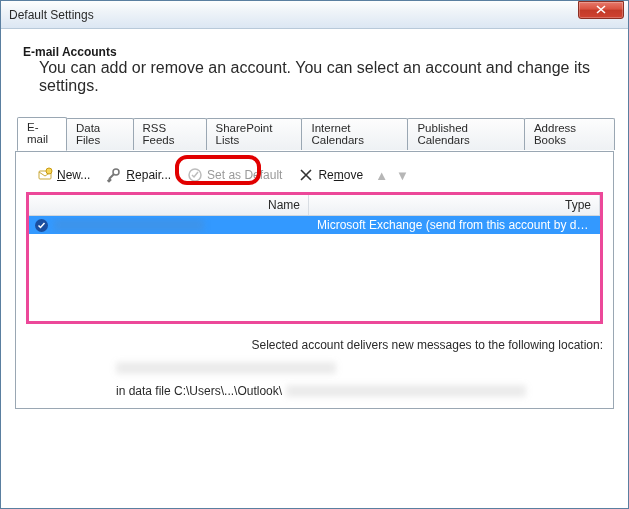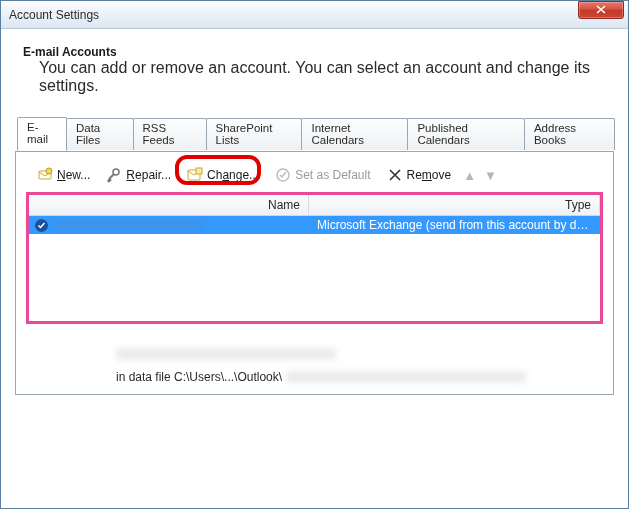--- a/index.html
+++ b/index.html
@@ -199,21 +199,21 @@
     box-shadow: 0 0 0 1px #e8f0f8 inset;
   }
   .arrow-dis { color:#b6b6b6; font-size:13px; padding:0 3px;}
 </style>
 </head>
 <body>
 
 <div class="window">
 
   <div class="titlebar">
-    <span class="title">Account Settings</span>
+    <span class="title">Default Settings</span>
     <div class="close-btn">
       <svg width="10" height="9" viewBox="0 0 10 9">
           <path d="M1 1 L9 8 M9 1 L1 8" stroke="#fff" stroke-width="1.6"></path>
         </svg>
     </div>
   </div>
 
   <div class="content">
     <div class="heading">E-mail Accounts</div>
     <div class="subtext">You can add or remove an account. You can select an account and change its settings.</div>
@@ -243,30 +243,20 @@
         <span class="tbtn">
           <span class="ic">
             <svg width="16" height="16" viewBox="0 0 16 16">
                 <path d="M3 12 L8 7" stroke="#777" stroke-width="2"></path>
                 <circle cx="10" cy="5" r="3" fill="none" stroke="#777" stroke-width="1.5"></circle>
                 <rect x="1" y="12" width="4" height="3" fill="#777" transform="rotate(-45 3 13)"></rect>
               </svg>
           </span>
           <span><span class="ul">R</span>epair...</span>
         </span>
-        <span class="tbtn">
-          <span class="ic">
-            <svg width="16" height="16" viewBox="0 0 16 16">
-                <rect x="1" y="3" width="12" height="10" rx="1" fill="#fff" stroke="#caa93a"></rect>
-                <path d="M1 4 L7 8 L13 4" stroke="#caa93a" fill="none"></path>
-                <rect x="9" y="1" width="6" height="6" fill="#fbe9a4" stroke="#caa93a"></rect>
-              </svg>
-          </span>
-          <span>Ch<span class="ul">a</span>nge...</span>
-        </span>
         <span class="tbtn disabled">
           <span class="ic">
             <svg width="16" height="16" viewBox="0 0 16 16">
                 <circle cx="8" cy="8" r="6" fill="none" stroke="#bdbdbd" stroke-width="1.5"></circle>
                 <path d="M5 8 L7 10 L11 5" stroke="#bdbdbd" stroke-width="1.5" fill="none"></path>
               </svg>
           </span>
           <span>Set as Default</span>
         </span>
         <span class="tbtn">
@@ -295,20 +285,21 @@
                   <path d="M1.5 4.5 L3.5 6.5 L7.5 2" stroke="#fff" stroke-width="1.5" fill="none"></path>
                 </svg>
             </span>
             <span class="blur" style="width:150px; height:12px;">&nbsp;</span>
           </div>
           <div class="cell type">Microsoft Exchange (send from this account by def...</div>
         </div>
       </div>
 
       <div class="loc-block">
+        <div>Selected account delivers new messages to the following location:</div>
         <div class="loc-line">
           <span class="blur" style="width:220px; height:12px;">&nbsp;</span>
         </div>
         <div class="loc-line">
           <span>in data file C:\Users\...\Outlook\</span>
           <span class="blur" style="width:240px; height:12px;">&nbsp;</span>
         </div>
       </div>
     </div>
   </div>

